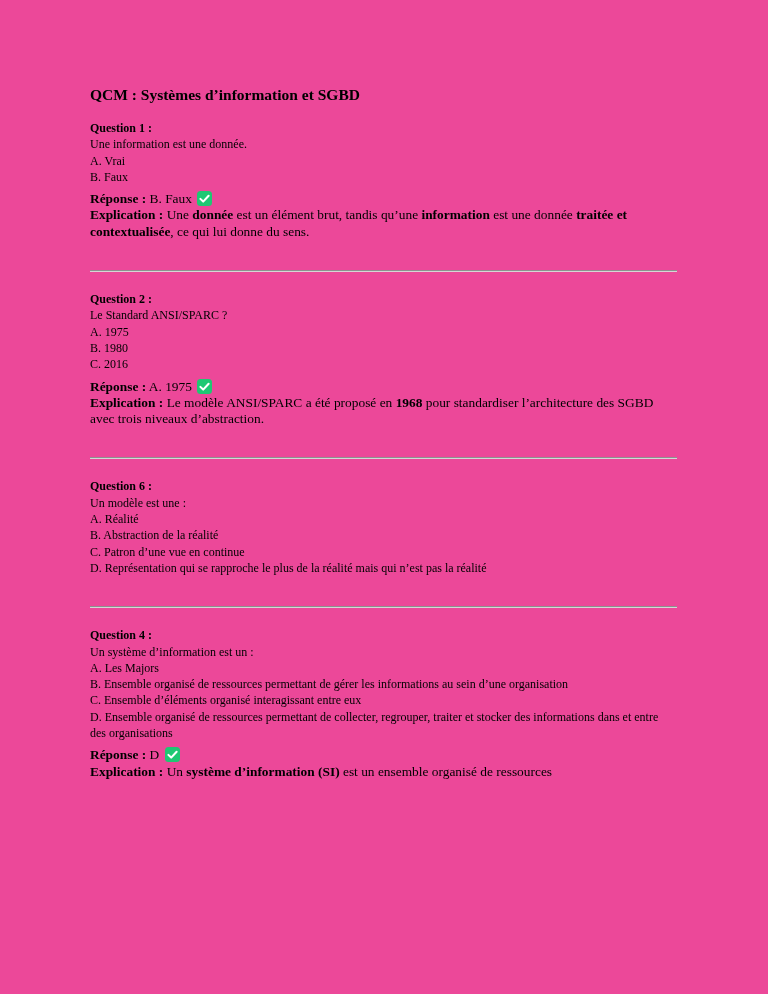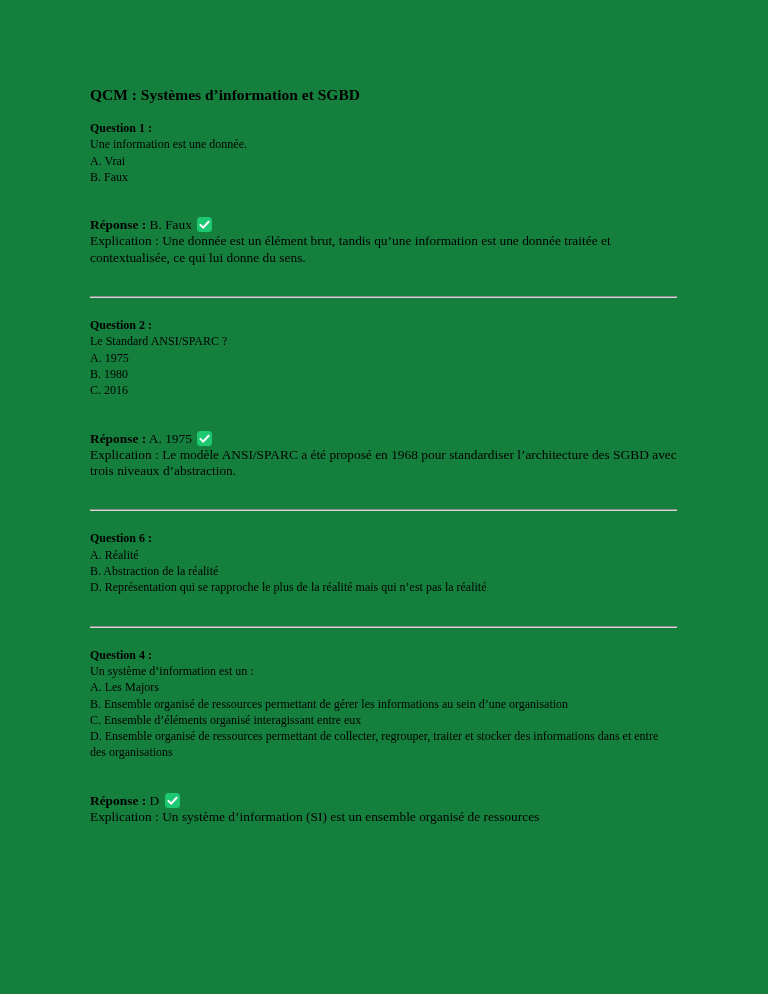--- a/index.html
+++ b/index.html
@@ -8,44 +8,44 @@
     height: 994px;
     background: #ffffff;
     font-family: "Liberation Serif", "DejaVu Serif", serif;
     color: #000000;
     overflow: hidden;
   }
   .page {
     width: 768px;
     height: 994px;
     padding: 85px 91px 0 90px;
-    background: #15803d;
+    background: #ec4899;
   }
   .doc-title {
     font-size: 15.5px;
     font-weight: bold;
     line-height: 19px;
     margin-bottom: 16px;
   }
   .line {
     font-size: 12px;
     line-height: 16.3px;
   }
   .line.bold { font-weight: bold; }
   .answer-line {
-    margin-top: 32px;
+    margin-top: 6px;
     font-size: 13.4px;
     line-height: 16.3px;
   }
   .answer-line b { font-weight: bold; }
   .explanation {
     font-size: 13.4px;
     line-height: 16.3px;
   }
-  .explanation b { font-weight: normal; }
+  .explanation b { font-weight: bold; }
   .check {
     display: inline-block;
     width: 15px;
     height: 15px;
     border-radius: 3.5px;
     vertical-align: -3px;
     margin-left: 2px;
     background: #1EC873; 
   }
   .check svg { display: block; width: 15px; height: 15px; }
@@ -97,22 +97,24 @@
             <path d="M3.6 8.4 L6.6 11.3 L12.4 5.1" stroke="#ffffff" stroke-width="2.2" fill="none" stroke-linecap="round" stroke-linejoin="round"></path>
           </svg></span>
     </p>
     <p class="explanation"><b>Explication : </b><span>Le modèle ANSI/SPARC a été proposé en </span><b>1968</b><span> pour standardiser l’architecture des SGBD avec trois niveaux d’abstraction.</span></p>
   </section>
   <hr class="divider">
 
   <section>
     <div class="line bold">Question 6 :</div>
     <div>
+        <div class="line">Un modèle est une :</div>
         <div class="line">A. Réalité</div>
         <div class="line">B. Abstraction de la réalité</div>
+        <div class="line">C. Patron d’une vue en continue</div>
         <div class="line">D. Représentation qui se rapproche le plus de la réalité mais qui n’est pas la réalité</div>
       </div>
   </section>
   <hr class="divider">
 
   <section>
     <div class="line bold">Question 4 :</div>
     <div>
         <div class="line">Un système d’information est un :</div>
         <div class="line">A. Les Majors</div>

